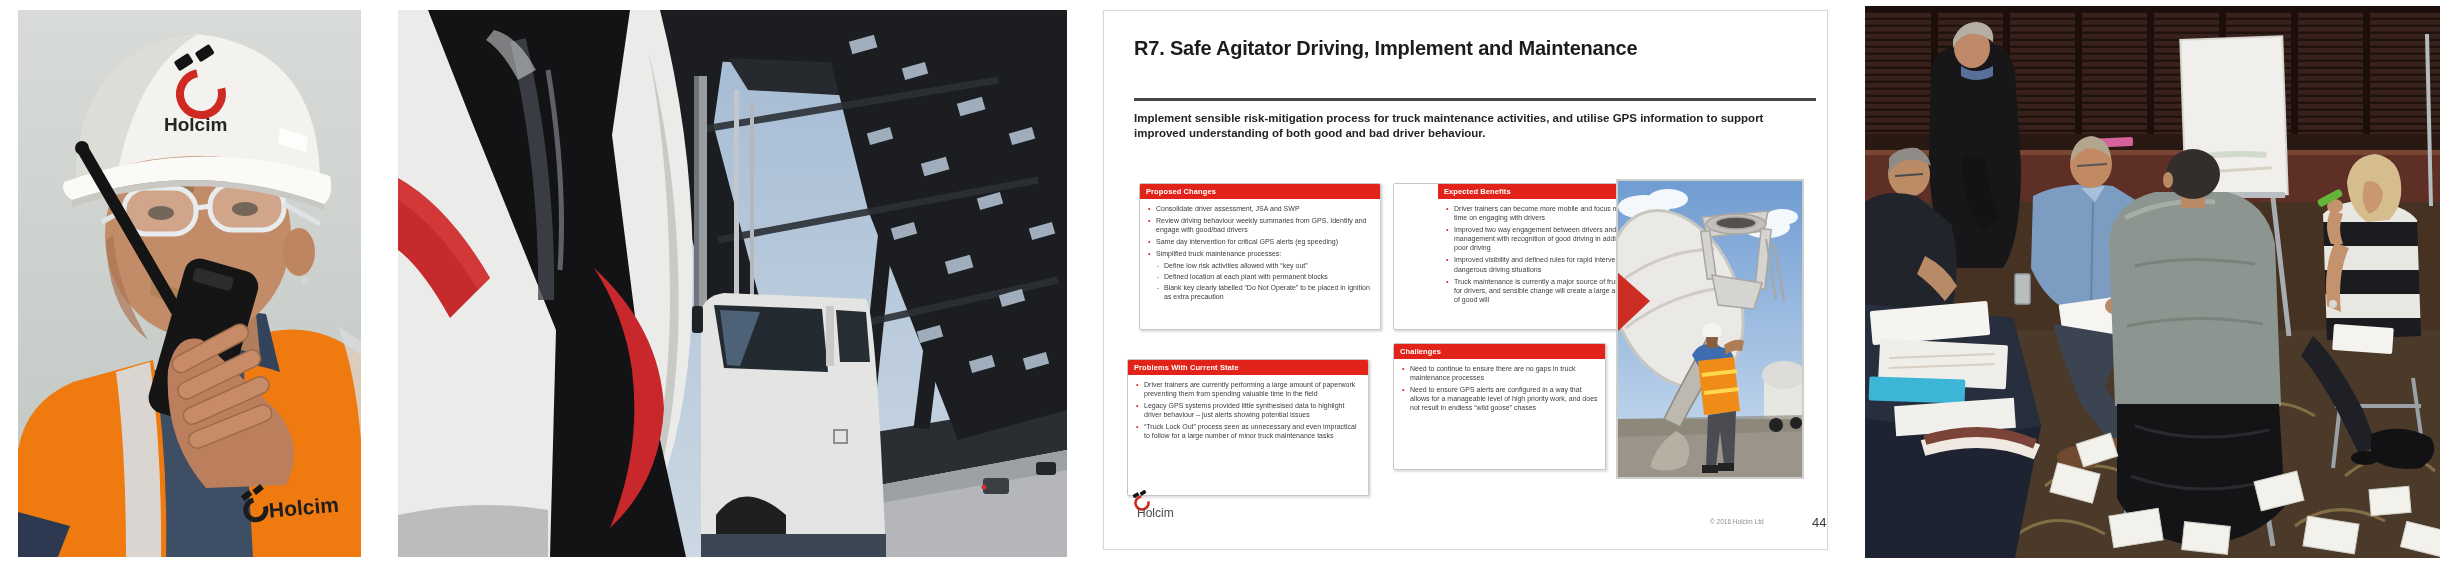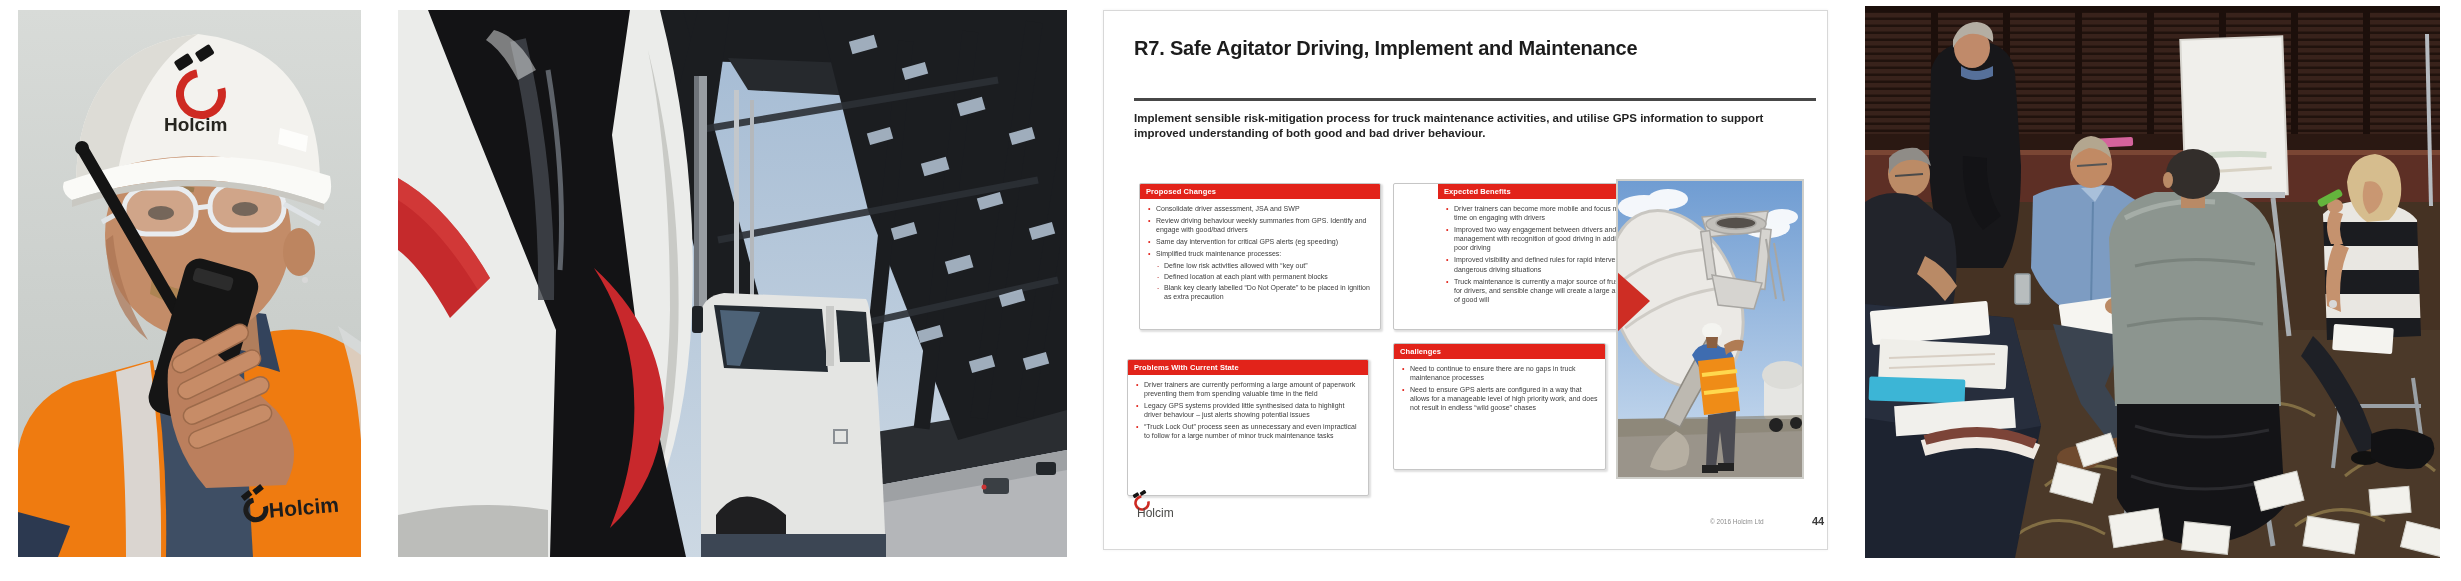--- a/index.html
+++ b/index.html
@@ -30,21 +30,21 @@
   .box-body li{position:relative;padding-left:9px;margin-bottom:3px;}
   .box-body li::before{content:"\2022";position:absolute;left:1px;top:0;color:#E2231A;}
   .box-body li.sub{margin-left:9px;margin-bottom:1.5px;padding-left:8px;}
   .box-body li.sub::before{content:"-";color:#c0504d;}
   .slide-photo{position:absolute;left:512px;top:168px;}
 
   .holcim-logo{position:absolute;left:26px;top:479px;width:90px;height:44px;}
   .holcim-logo svg{position:absolute;left:0;top:0;}
   .holcim-word{position:absolute;left:7px;top:16px;font-size:12px;color:#4a4a48;}
   .copyright{position:absolute;left:606px;top:507px;font-size:6.5px;color:#8d8d8d;}
-  .page-number{position:absolute;left:708px;top:504px;font-size:11px;font-weight:bold;color:#3a3a3a;}
+  .page-number{position:absolute;left:708px;top:504px;font-size:13px;font-weight:normal;color:#3a3a3a;}
 </style>
 </head>
 <body>
 
 <div class="stage">
 
   <svg id="p1" class="panel" width="343" height="547" viewBox="0 0 343 547">
     <defs>
       <linearGradient id="g1" x1="0" y1="0" x2="0" y2="1">
         <stop offset="0" stop-color="#d8dbd8"></stop>

